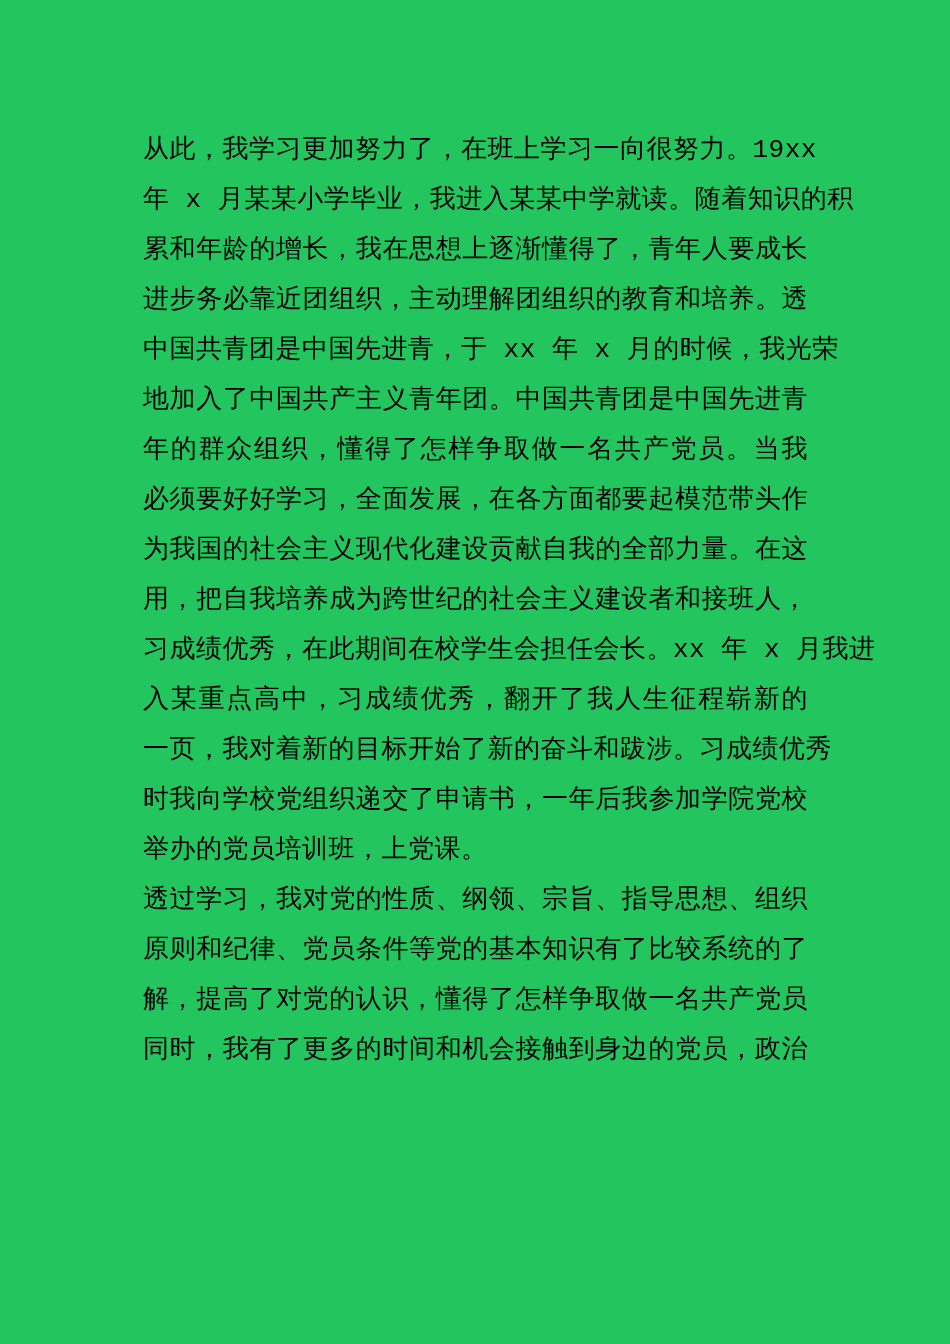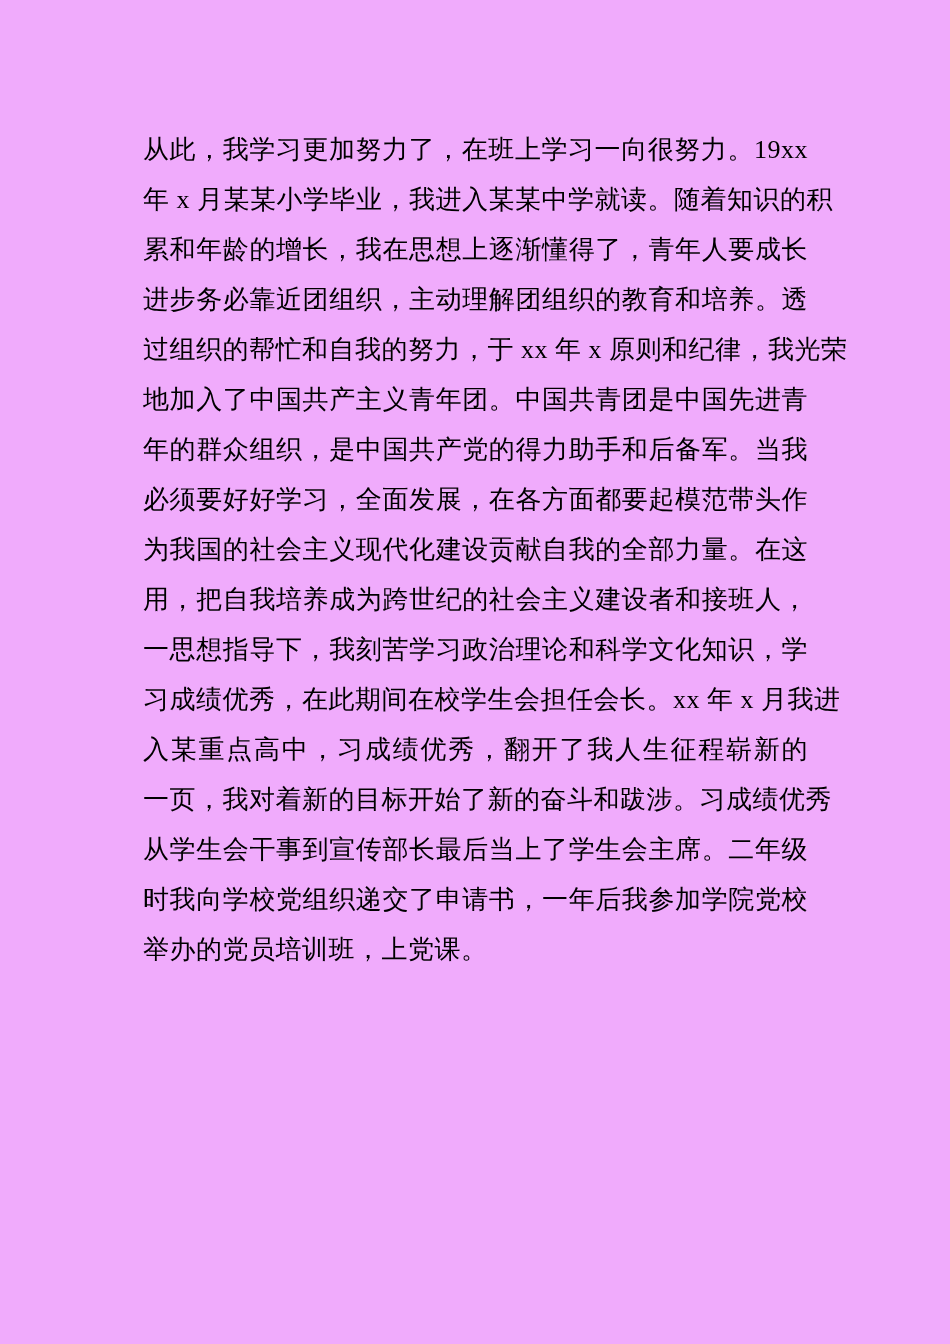--- a/index.html
+++ b/index.html
@@ -4,23 +4,23 @@
 <style>
   html, body {
     margin: 0;
     padding: 0;
     background: #ffffff;
   }
   .page {
     position: relative;
     width: 950px;
     height: 1344px;
-    background: #f0abfc;
+    background: #22c55e;
     overflow: hidden;
-    font-family: Liberation Serif, serif;
+    font-family: Liberation Mono, monospace;
   }
   .text-block {
     position: absolute;
     left: 143px;
     top: 125px;
     width: 665px;
     color: #000000;
   }
   .line {
     height: 50px;
@@ -41,30 +41,34 @@
 <body>
 
 <div class="page">
   <div class="text-block">
 
     <div class="paragraph">
       <div class="line">从此，我学习更加努力了，在班上学习一向很努力。19xx</div>
       <div class="line">年 x 月某某小学毕业，我进入某某中学就读。随着知识的积</div>
       <div class="line">累和年龄的增长，我在思想上逐渐懂得了，青年人要成长</div>
       <div class="line">进步务必靠近团组织，主动理解团组织的教育和培养。透</div>
-      <div class="line">过组织的帮忙和自我的努力，于 xx 年 x 原则和纪律，我光荣</div>
+      <div class="line">中国共青团是中国先进青，于 xx 年 x 月的时候，我光荣</div>
       <div class="line">地加入了中国共产主义青年团。中国共青团是中国先进青</div>
-      <div class="line">年的群众组织，是中国共产党的得力助手和后备军。当我</div>
+      <div class="line">年的群众组织，懂得了怎样争取做一名共产党员。当我</div>
       <div class="line">必须要好好学习，全面发展，在各方面都要起模范带头作</div>
       <div class="line">为我国的社会主义现代化建设贡献自我的全部力量。在这</div>
       <div class="line">用，把自我培养成为跨世纪的社会主义建设者和接班人，</div>
-      <div class="line">一思想指导下，我刻苦学习政治理论和科学文化知识，学</div>
       <div class="line">习成绩优秀，在此期间在校学生会担任会长。xx 年 x 月我进</div>
       <div class="line">入某重点高中，习成绩优秀，翻开了我人生征程崭新的</div>
       <div class="line">一页，我对着新的目标开始了新的奋斗和跋涉。习成绩优秀</div>
-      <div class="line">从学生会干事到宣传部长最后当上了学生会主席。二年级</div>
       <div class="line">时我向学校党组织递交了申请书，一年后我参加学院党校</div>
       <div class="line para-end">举办的党员培训班，上党课。</div>
     </div>
 
+    <div class="paragraph">
+      <div class="line">透过学习，我对党的性质、纲领、宗旨、指导思想、组织</div>
+      <div class="line">原则和纪律、党员条件等党的基本知识有了比较系统的了</div>
+      <div class="line">解，提高了对党的认识，懂得了怎样争取做一名共产党员</div>
+      <div class="line">同时，我有了更多的时间和机会接触到身边的党员，政治</div>
+    </div>
 
   </div>
 </div>
 
 </body></html>

